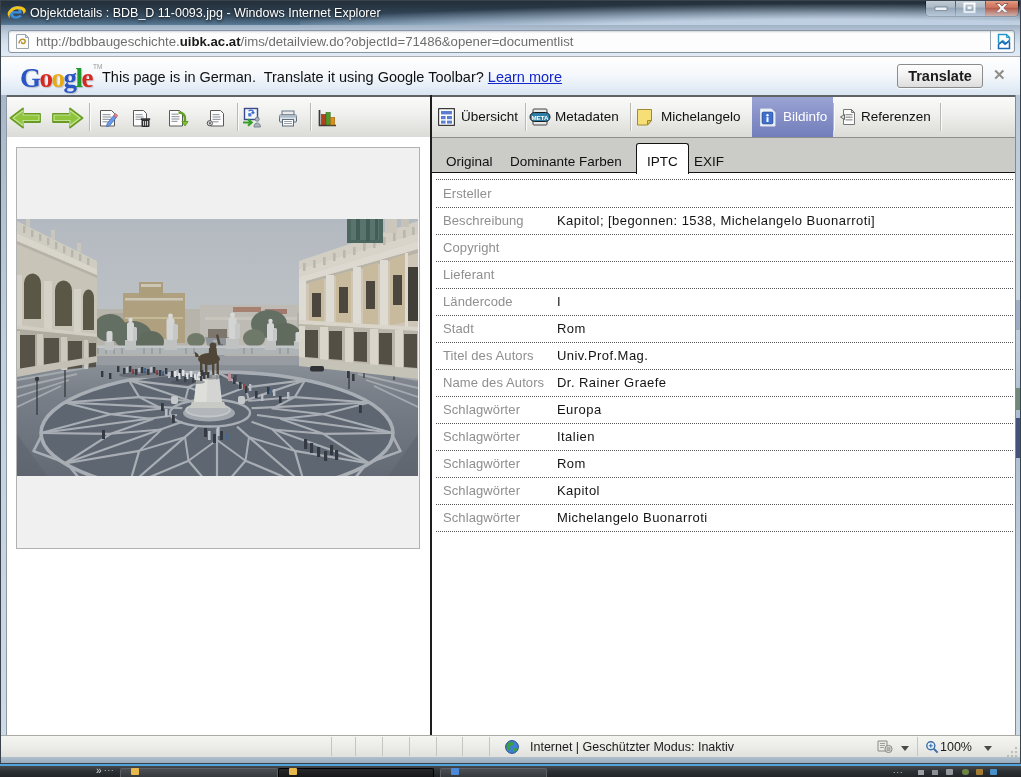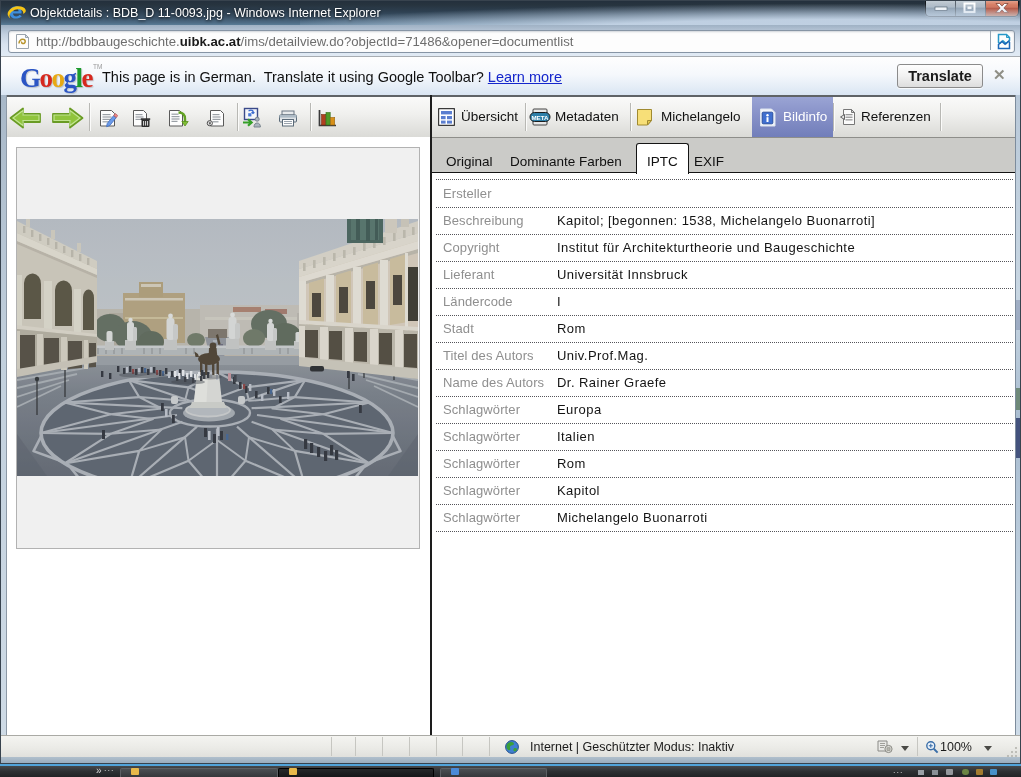--- a/index.html
+++ b/index.html
@@ -614,25 +614,23 @@
   <div class="abs" style="left:436px;top:179px;width:577px;height:1px;border-top:1px dotted #55555a;"></div>
   <div class="mrow" style="top:180px">
     <span class="mlab">Ersteller</span>
   </div>
   <div class="mrow" style="top:207px">
     <span class="mlab">Beschreibung</span>
     <span class="mval">Kapitol; [begonnen: 1538, Michelangelo Buonarroti]</span>
   </div>
   <div class="mrow" style="top:234px">
     <span class="mlab">Copyright</span>
-    <span class="mval">Institut für Architekturtheorie und Baugeschichte</span>
   </div>
   <div class="mrow" style="top:261px">
     <span class="mlab">Lieferant</span>
-    <span class="mval">Universität Innsbruck</span>
   </div>
   <div class="mrow" style="top:288px">
     <span class="mlab">Ländercode</span>
     <span class="mval">I</span>
   </div>
   <div class="mrow" style="top:315px">
     <span class="mlab">Stadt</span>
     <span class="mval">Rom</span>
   </div>
   <div class="mrow" style="top:342px">

